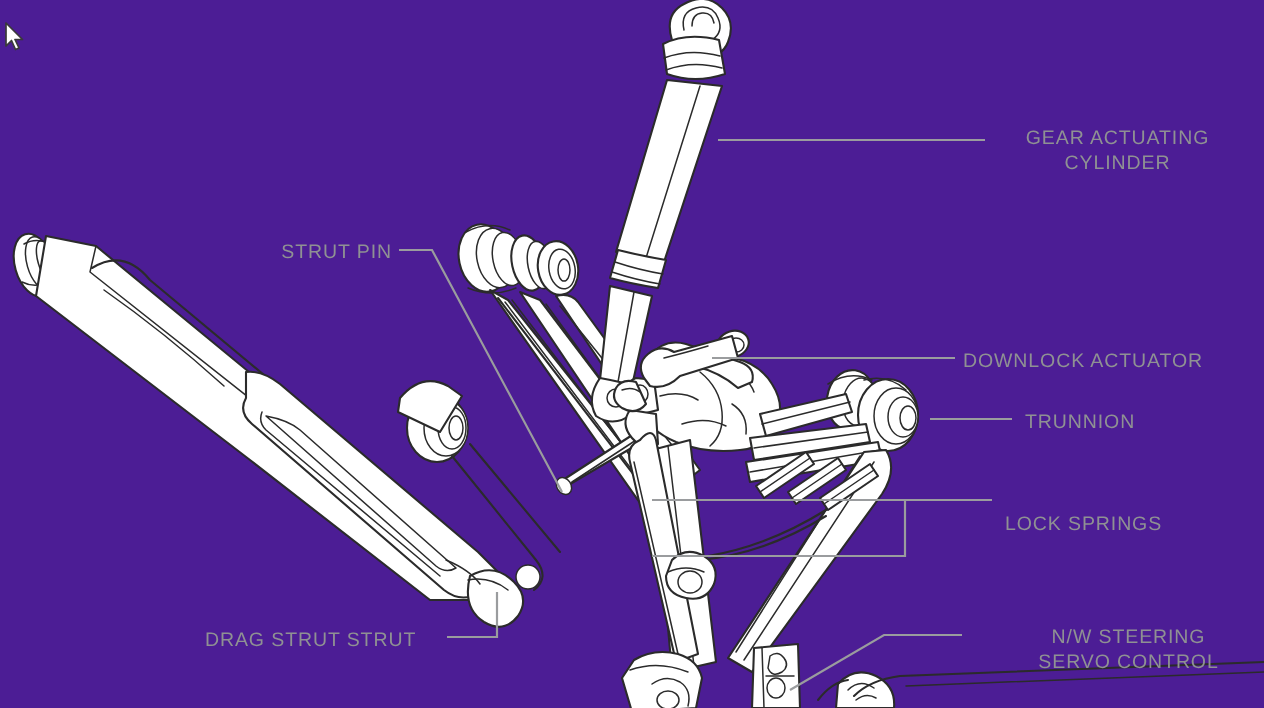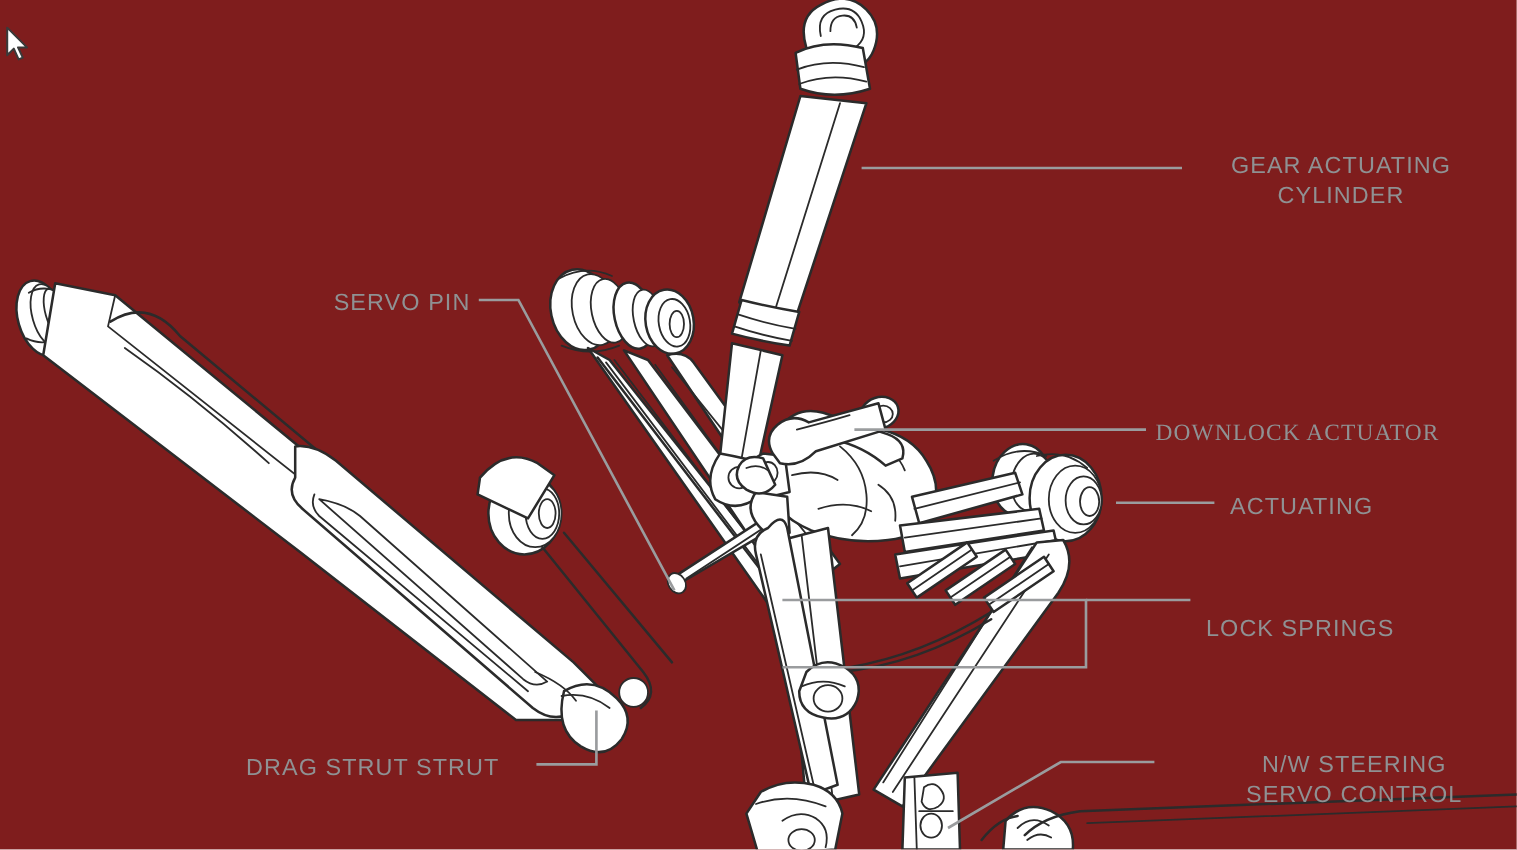--- a/index.html
+++ b/index.html
@@ -8,21 +8,21 @@
     padding: 0;
     background: #ffffff;
   }
   body {
     font-family: "Liberation Sans", sans-serif;
   }
   #screen {
     position: relative;
     width: 1264px;
     height: 708px;
-    background: #7f1d1d;
+    background: #4c1d95;
     overflow: hidden;
   }
   #diagram-svg {
     position: absolute;
     left: 0;
     top: 0;
     width: 1264px;
     height: 708px;
     display: block;
   }
@@ -279,30 +279,30 @@
       <line class="lead" x1="905" y1="500" x2="992" y2="500"></line>
       <polyline class="lead" points="790,690 884,635 962,635"></polyline>
       <polyline class="lead" points="399,250 432,250 562,492"></polyline>
       <polyline class="lead" points="447,637 497,637 497,592"></polyline>
     </g>
   </svg>
 
   <div class="callout-label center" style="left:1000px; top:126px; width:235px;">GEAR ACTUATING
 CYLINDER</div>
 
-  <div class="callout-label left" style="left:963px; top:349px; width:295px;font-family:Liberation Serif, serif;">DOWNLOCK ACTUATOR</div>
-
-  <div class="callout-label left" style="left:1025px; top:410px; width:160px;">ACTUATING</div>
+  <div class="callout-label left" style="left:963px; top:349px; width:295px;">DOWNLOCK ACTUATOR</div>
+
+  <div class="callout-label left" style="left:1025px; top:410px; width:160px;">TRUNNION</div>
 
   <div class="callout-label left" style="left:1005px; top:512px; width:210px;">LOCK SPRINGS</div>
 
   <div class="callout-label center" style="left:1006px; top:625px; width:245px;">N/W STEERING
 SERVO CONTROL</div>
 
-  <div class="callout-label right" style="left:240px; top:240px; width:152px;">SERVO PIN</div>
+  <div class="callout-label right" style="left:240px; top:240px; width:152px;">STRUT PIN</div>
 
   <div class="callout-label left" style="left:205px; top:628px; width:245px;">DRAG STRUT STRUT</div>
 
   <svg id="cursor" viewBox="0 0 22 32" xmlns="http://www.w3.org/2000/svg">
     <path d="M2 1 L2 24 L7.5 18.5 L11.5 27.5 L15 26 L11 17.5 L18.5 17.5 Z" fill="#ffffff" stroke="#3a3a3a" stroke-width="1.7" stroke-linejoin="round"></path>
   </svg>
 
 </div>
 
 </body></html>

